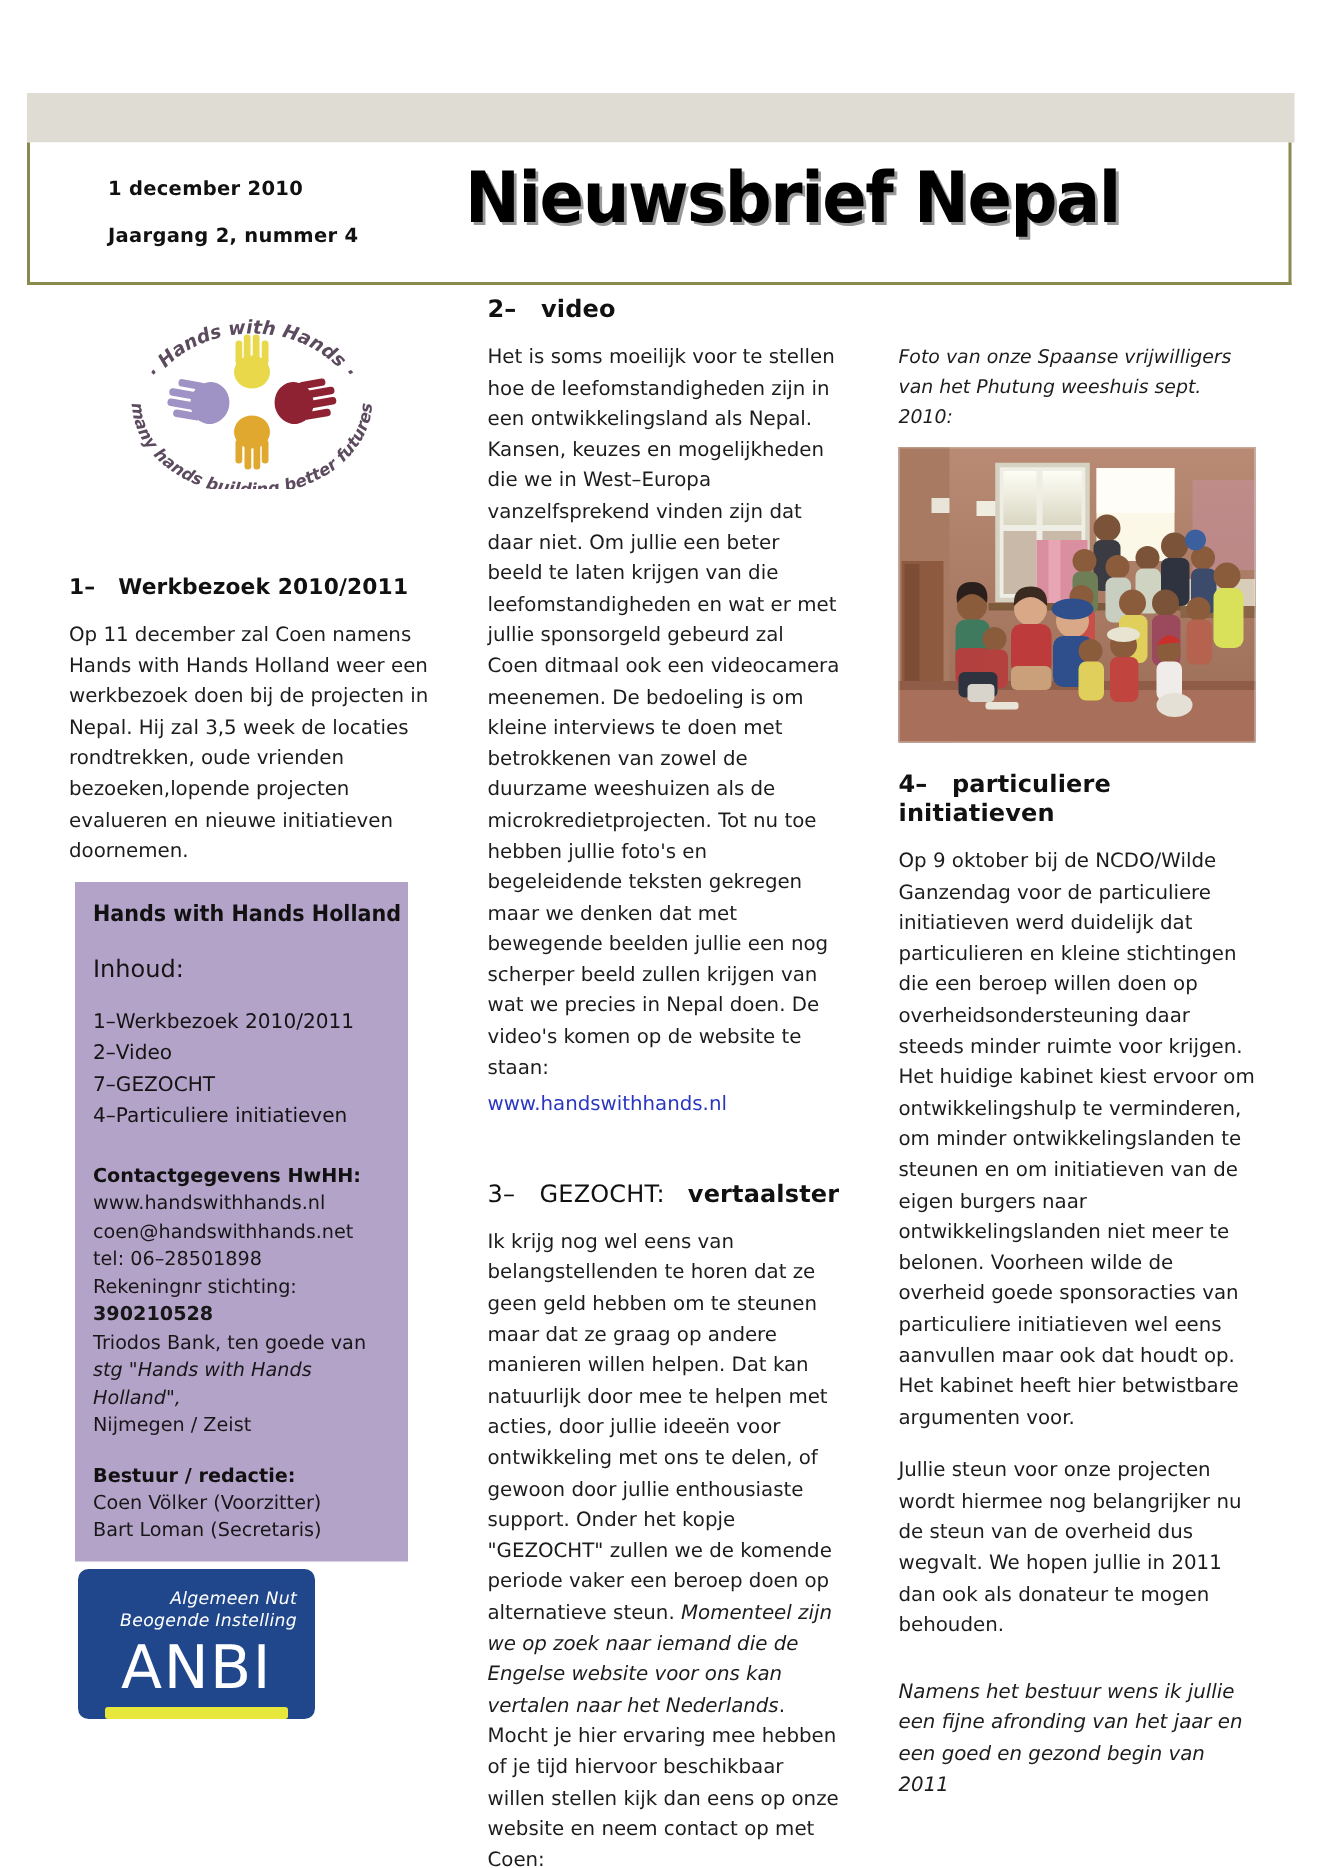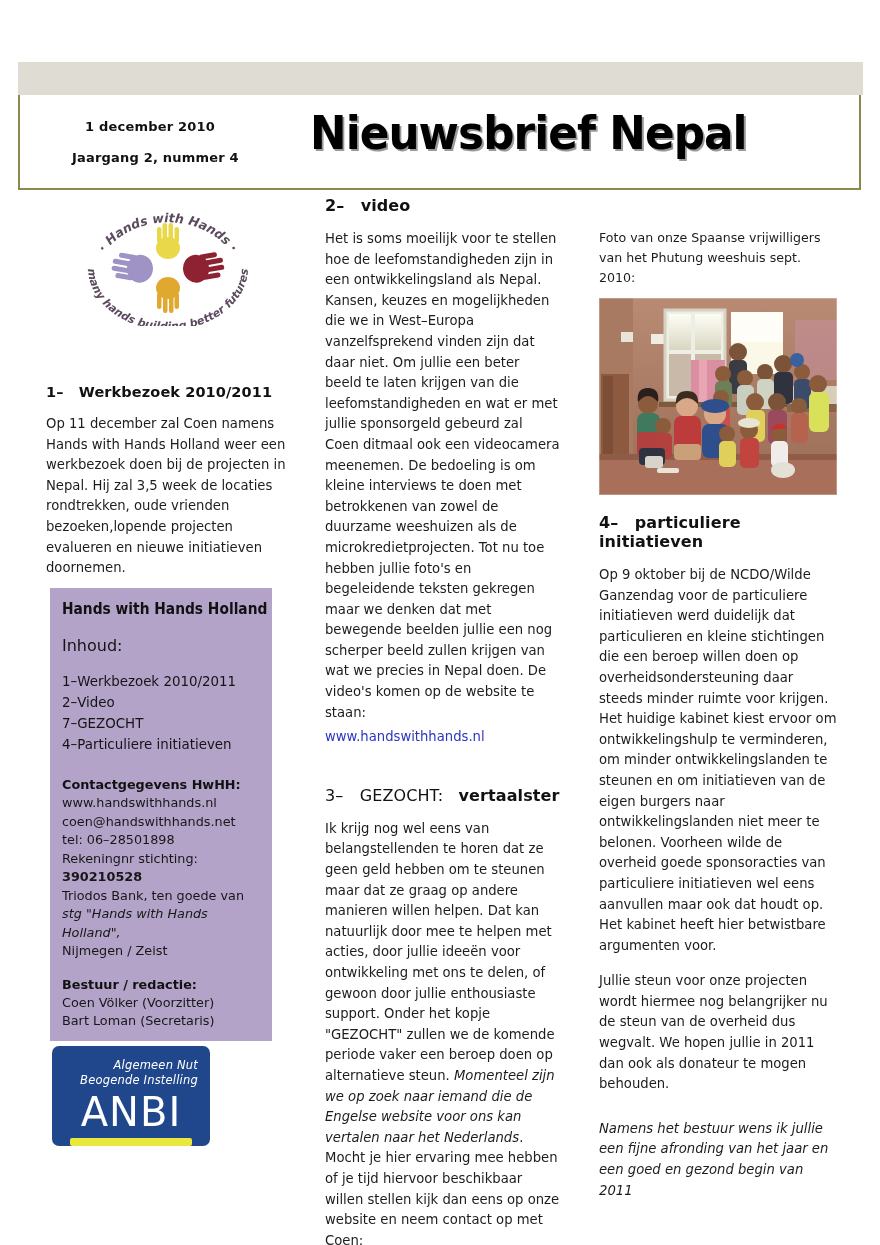--- a/index.html
+++ b/index.html
@@ -33,21 +33,21 @@
     top: 95px;
     width: 843px;
     height: 95px;
     border: 2px solid #8a8a4e;
     border-top: none;
     box-sizing: border-box;
     background: #ffffff;
   }
   .masthead-date {
     position: absolute;
-    left: 65px;
+    left: 52px;
     top: 24px;
     font-size: 13px;
     font-weight: 600;
     letter-spacing: 0.2px;
     color: #111;
   }
   .masthead-issue {
     position: absolute;
     left: 52px;
     top: 55px;
@@ -183,20 +183,21 @@
   .anbi-bar {
     height: 8px;
     background: #e8e83c;
     border-radius: 2px;
     margin: 4px 6px 0 6px;
   }
 
   
   .photo-caption {
     font-size: 12.6px;
+    font-style: italic;
     line-height: 20px;
     margin: 0 0 10px 0;
     color: #1c1c1c;
   }
   .photo {
     width: 238px;
     height: 197px;
     position: relative;
     overflow: hidden;
     background: #8a5d4e;

